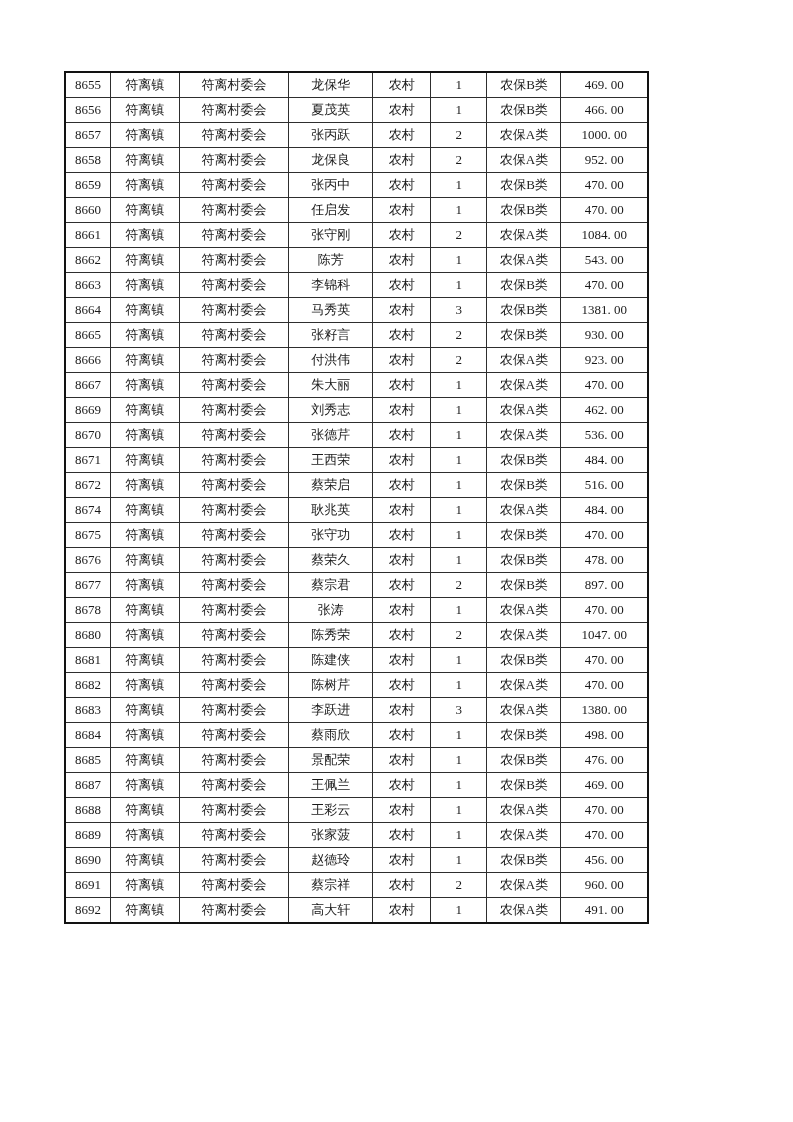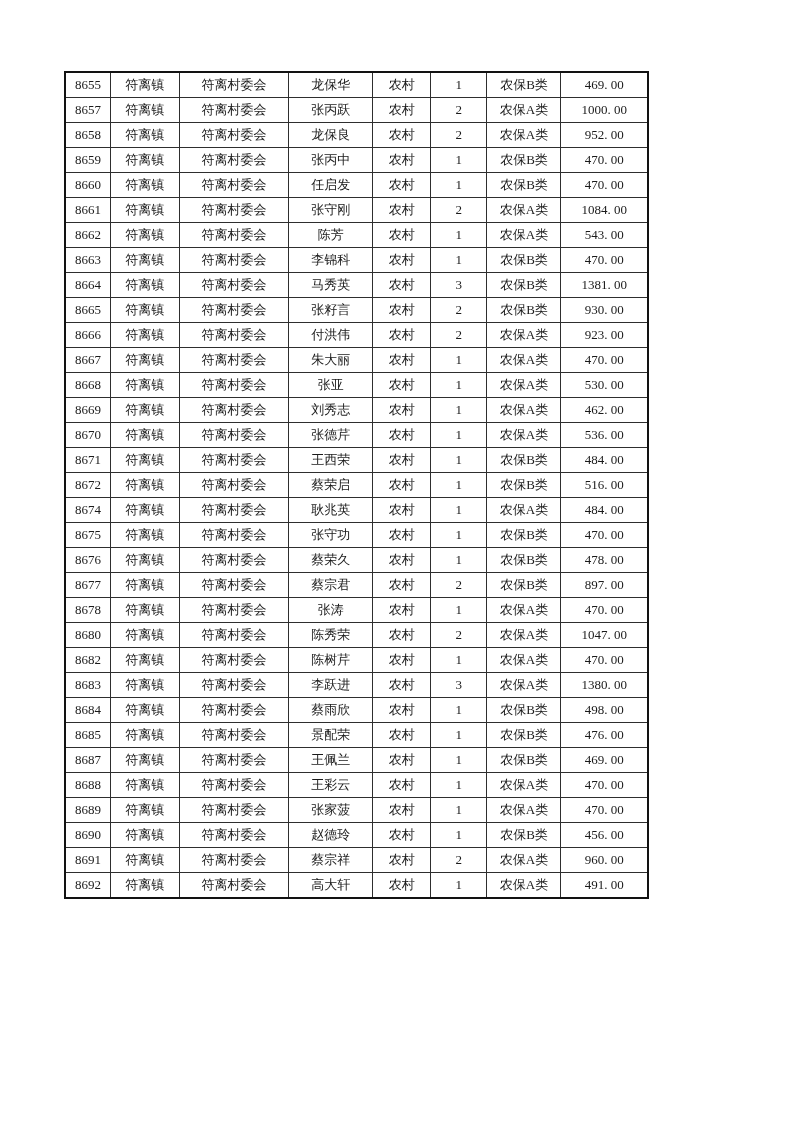--- a/index.html
+++ b/index.html
@@ -63,20 +63,30 @@
           <td>8655</td>
           <td>符离镇</td>
           <td>符离村委会</td>
           <td>龙保华</td>
           <td>农村</td>
           <td>1</td>
           <td>农保B类</td>
           <td>469. 00</td>
         </tr>
         <tr>
+          <td>8656</td>
+          <td>符离镇</td>
+          <td>符离村委会</td>
+          <td>夏茂英</td>
+          <td>农村</td>
+          <td>1</td>
+          <td>农保B类</td>
+          <td>466. 00</td>
+        </tr>
+        <tr>
           <td>8657</td>
           <td>符离镇</td>
           <td>符离村委会</td>
           <td>张丙跃</td>
           <td>农村</td>
           <td>2</td>
           <td>农保A类</td>
           <td>1000. 00</td>
         </tr>
         <tr>
@@ -173,30 +183,20 @@
           <td>8667</td>
           <td>符离镇</td>
           <td>符离村委会</td>
           <td>朱大丽</td>
           <td>农村</td>
           <td>1</td>
           <td>农保A类</td>
           <td>470. 00</td>
         </tr>
         <tr>
-          <td>8668</td>
-          <td>符离镇</td>
-          <td>符离村委会</td>
-          <td>张亚</td>
-          <td>农村</td>
-          <td>1</td>
-          <td>农保A类</td>
-          <td>530. 00</td>
-        </tr>
-        <tr>
           <td>8669</td>
           <td>符离镇</td>
           <td>符离村委会</td>
           <td>刘秀志</td>
           <td>农村</td>
           <td>1</td>
           <td>农保A类</td>
           <td>462. 00</td>
         </tr>
         <tr>
@@ -281,20 +281,30 @@
         </tr>
         <tr>
           <td>8680</td>
           <td>符离镇</td>
           <td>符离村委会</td>
           <td>陈秀荣</td>
           <td>农村</td>
           <td>2</td>
           <td>农保A类</td>
           <td>1047. 00</td>
+        </tr>
+        <tr>
+          <td>8681</td>
+          <td>符离镇</td>
+          <td>符离村委会</td>
+          <td>陈建侠</td>
+          <td>农村</td>
+          <td>1</td>
+          <td>农保B类</td>
+          <td>470. 00</td>
         </tr>
         <tr>
           <td>8682</td>
           <td>符离镇</td>
           <td>符离村委会</td>
           <td>陈树芹</td>
           <td>农村</td>
           <td>1</td>
           <td>农保A类</td>
           <td>470. 00</td>

